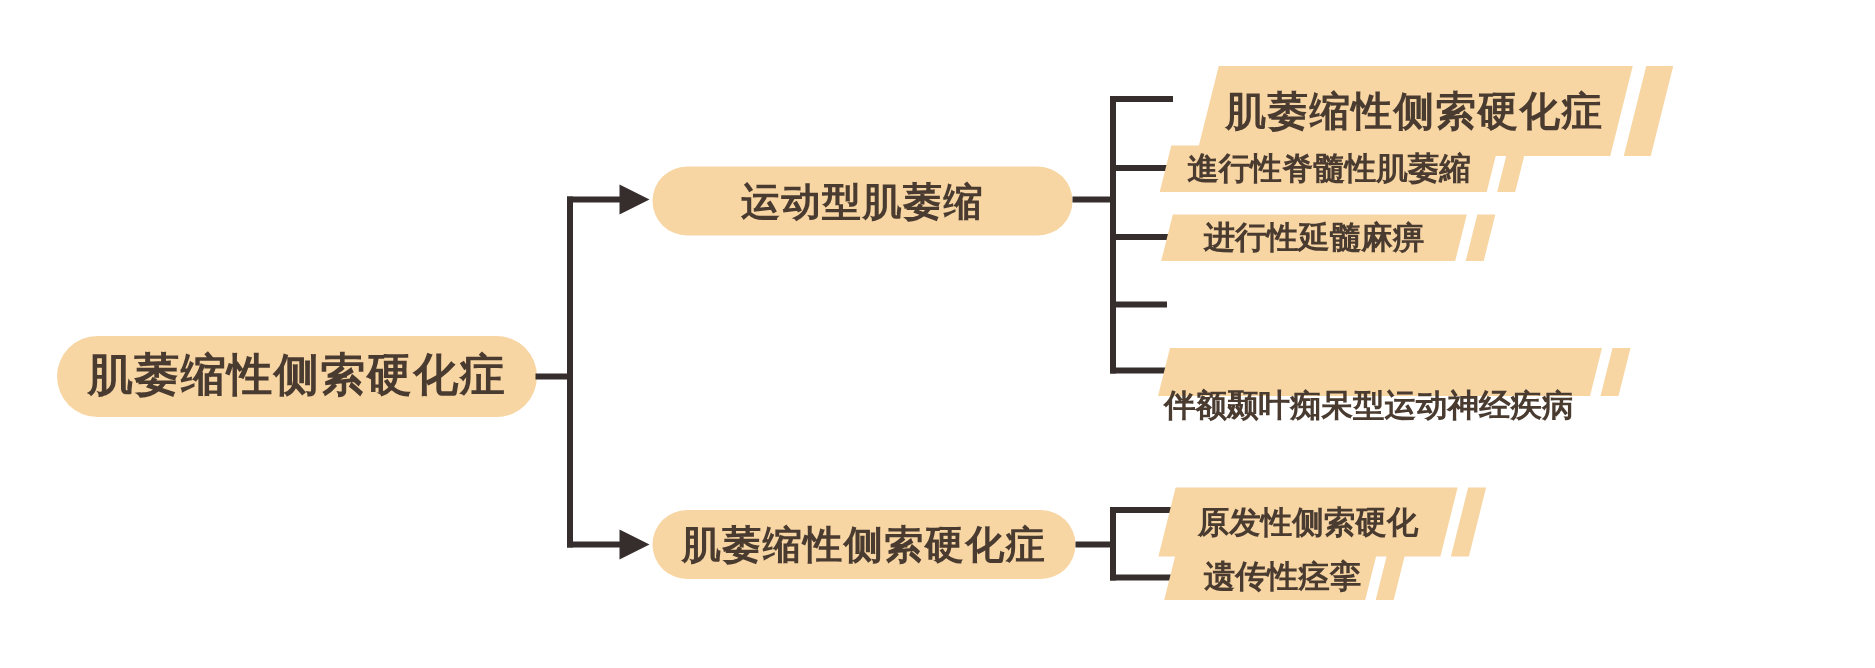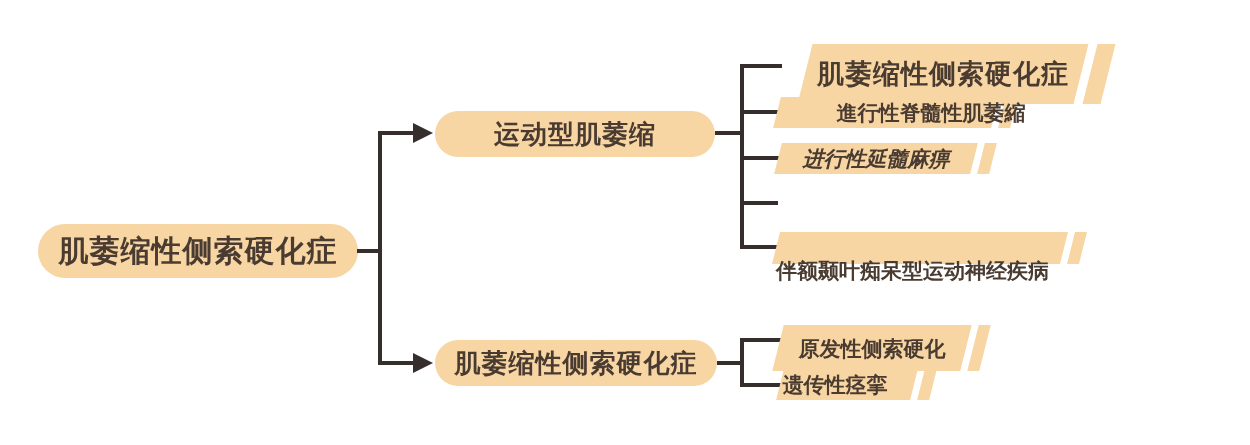--- a/index.html
+++ b/index.html
@@ -85,24 +85,24 @@
 
   <div class="leaf" style="left:805px;top:44px;height:60px;">
     <div class="leaf-bg" style="width:276px;"></div>
     <div class="leaf-sliver" style="left:285px;width:18px;"></div>
     <span class="leaf-label big" style="width:276px;">肌萎缩性侧索硬化症</span>
   </div>
 
   <div class="leaf" style="left:777px;top:97px;height:31px;">
     <div class="leaf-bg" style="width:218px;"></div>
     <div class="leaf-sliver" style="left:225px;width:12px;"></div>
-    <span class="leaf-label" style="width:218px;padding-left:45px;">進行性脊髓性肌萎縮</span>
+    <span class="leaf-label" style="width:218px;">進行性脊髓性肌萎縮</span>
   </div>
 
-  <div class="leaf" style="left:778px;top:143px;height:31px;font-style:italic;">
+  <div class="leaf" style="left:778px;top:143px;height:31px;">
     <div class="leaf-bg" style="width:196px;"></div>
     <div class="leaf-sliver" style="left:203px;width:12px;"></div>
     <span class="leaf-label" style="width:196px;">进行性延髓麻痹</span>
   </div>
 
 
   <div class="leaf" style="left:776px;top:232px;height:32px;">
     <div class="leaf-bg" style="width:288px;"></div>
     <div class="leaf-sliver" style="left:295px;width:12px;"></div>
     <span class="leaf-label" style="width:264px;margin-top:44px;">伴额颞叶痴呆型运动神经疾病</span>
@@ -119,16 +119,16 @@
 
   <div class="leaf" style="left:778px;top:325px;height:46px;">
     <div class="leaf-bg" style="width:188px;"></div>
     <div class="leaf-sliver" style="left:195px;width:12px;"></div>
     <span class="leaf-label" style="width:188px;">原发性侧索硬化</span>
   </div>
 
   <div class="leaf" style="left:780px;top:369px;height:31px;">
     <div class="leaf-bg" style="width:134px;"></div>
     <div class="leaf-sliver" style="left:141px;width:12px;"></div>
-    <span class="leaf-label" style="width:110px;">遗传性痉挛</span>
+    <span class="leaf-label" style="width:110px;padding-left:20px;">遗传性痉挛</span>
   </div>
 
 </div>
 
 </body></html>

